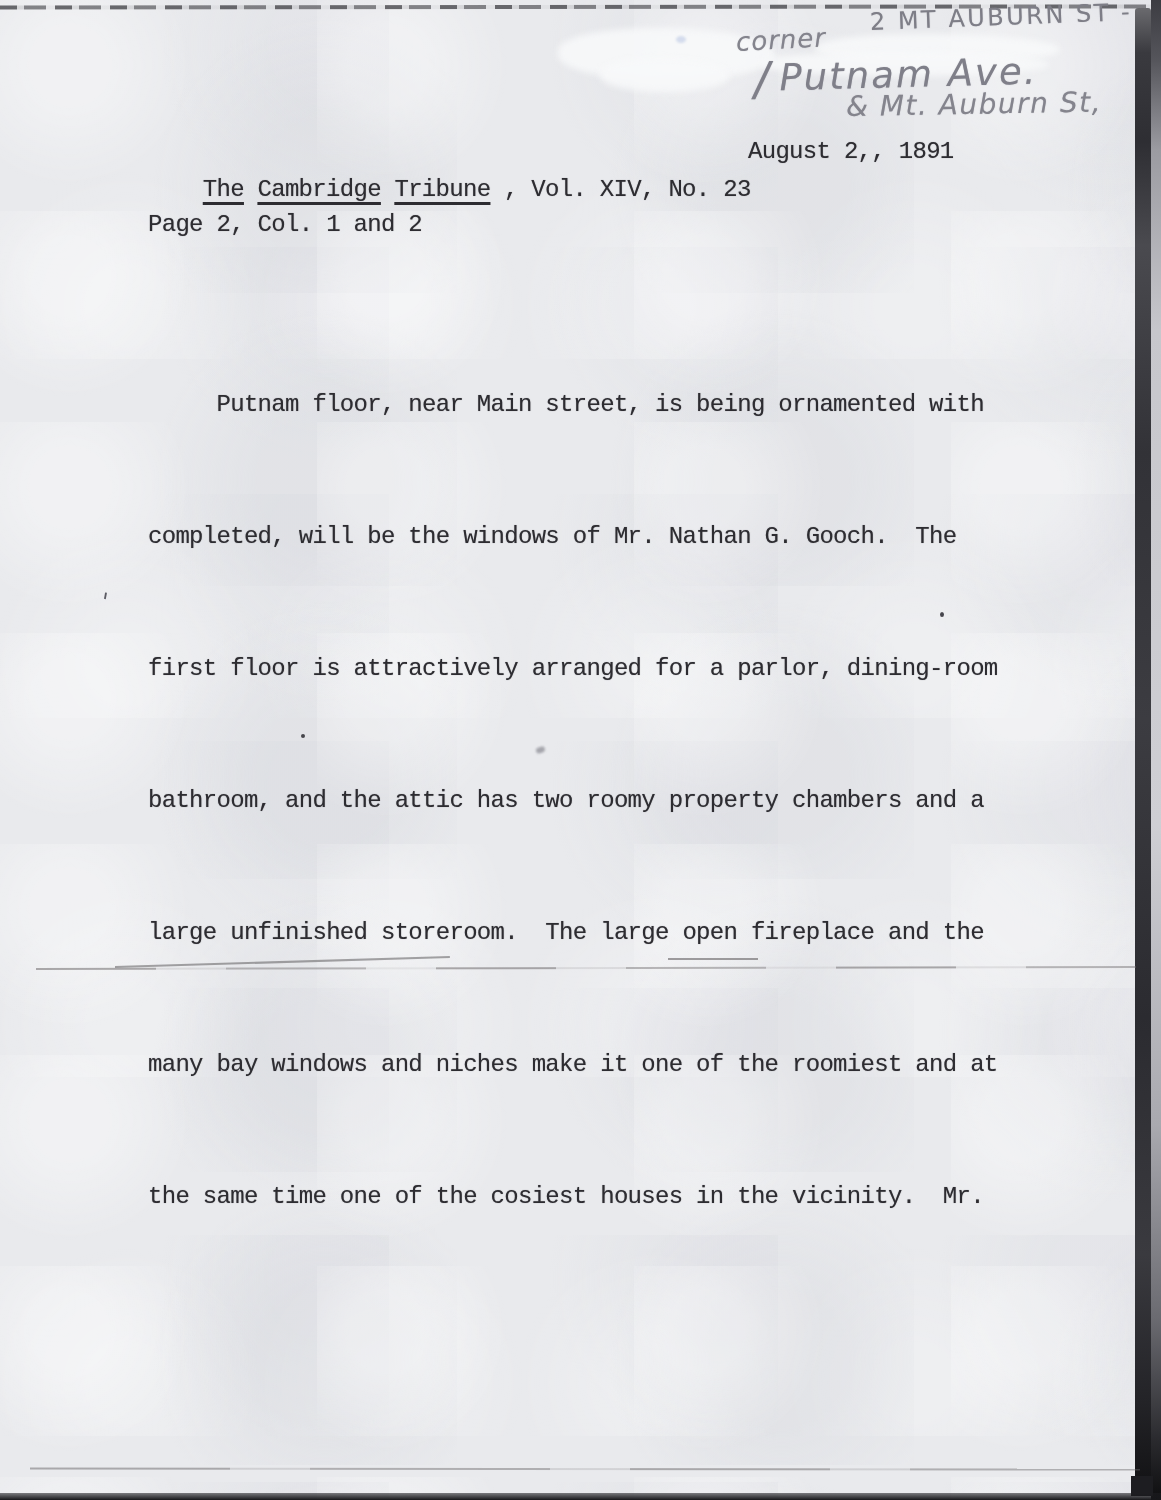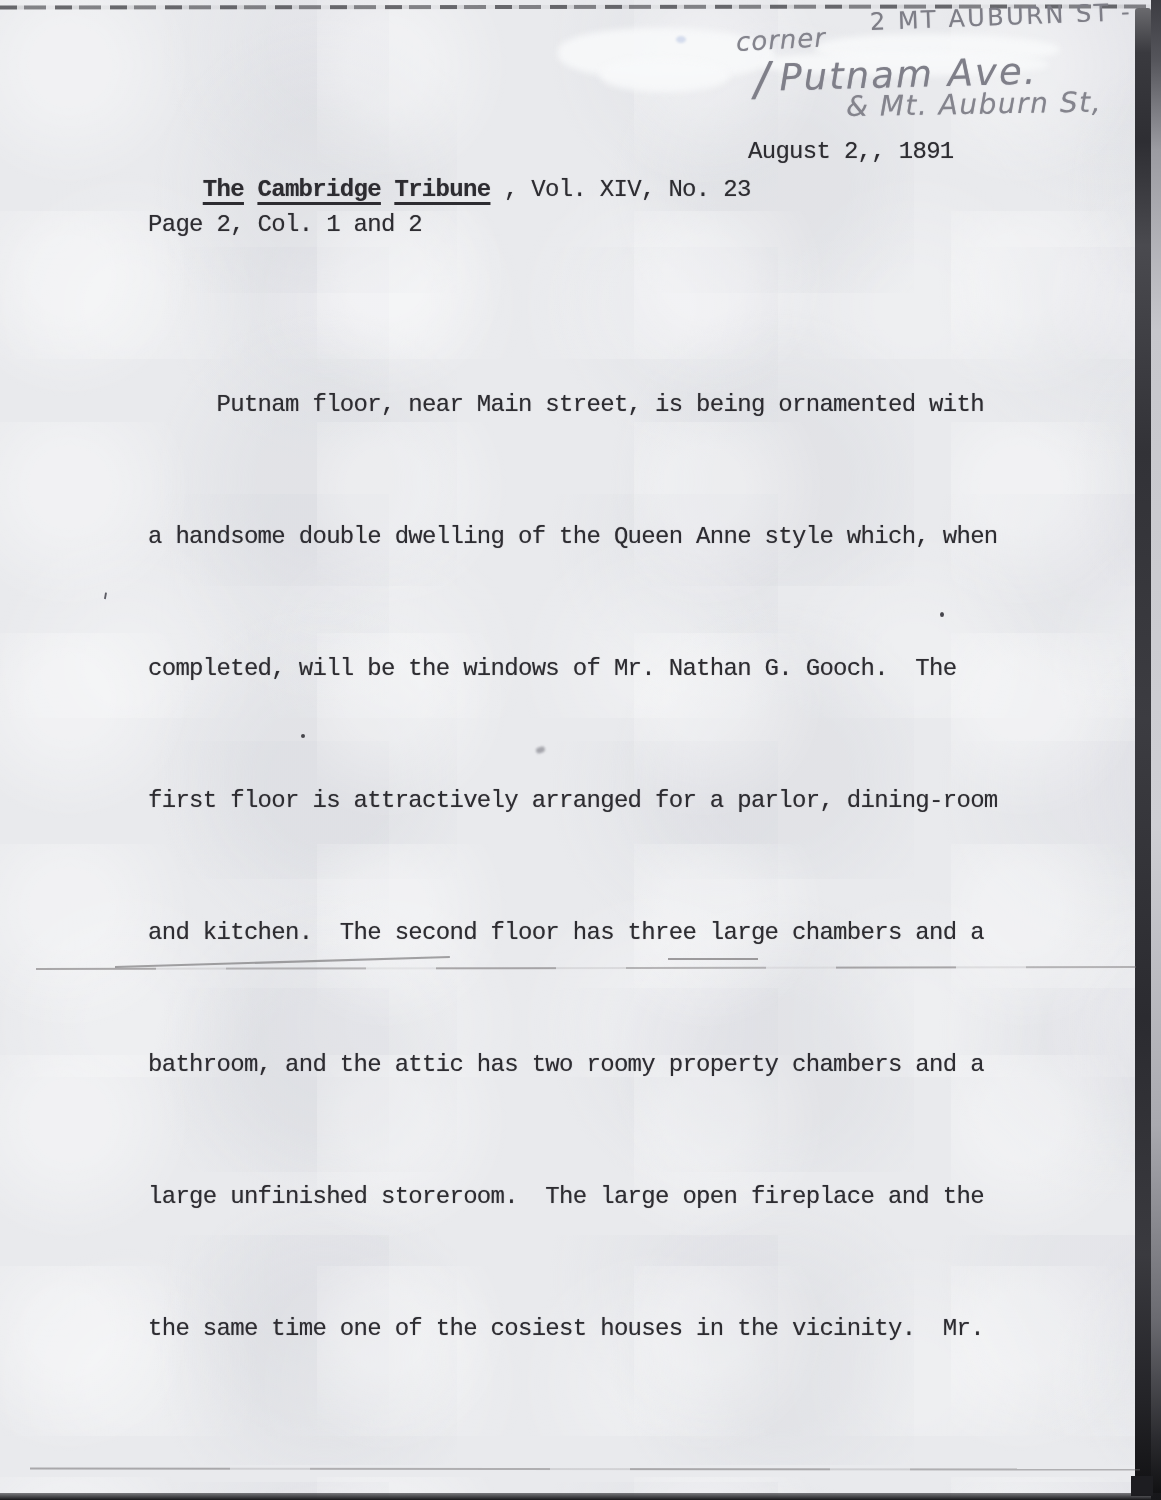--- a/index.html
+++ b/index.html
@@ -27,21 +27,20 @@
     line-height: 44px;
     white-space: pre;
     text-shadow: 0 0 1px rgba(45,44,49,0.45);
   }
   .header-line { top: 124px; left: 148px; width: 980px; line-height: 44px; }
   .uword {
     text-decoration: underline;
     text-decoration-thickness: 2.5px;
     text-underline-offset: 6px;
     margin-right: 13.6px;
-    font-weight: bold;
   }
   .date { position: absolute; left: 600px; top: 0; margin-top: 6px; }
   .pageref { top: 203px; left: 148px; }
   .body-block { top: 295px; left: 148px; width: 960px; }
   .line { height: 44px; }
 
   
   .hand {
     font-family: "DejaVu Sans", sans-serif;
     font-style: italic;
@@ -168,26 +167,25 @@
 
   <div class="abs typed header-line">
     <span class="uword">The</span><span class="uword">Cambridge</span><span class="uword">Tribune</span><span>, Vol. XIV, No. 23</span>
     <span class="date">August 2,, 1891</span>
   </div>
 
   <div class="abs typed pageref">Page 2, Col. 1 and 2</div>
 
   <div class="abs typed body-block">
     <div class="line">     Putnam floor, near Main street, is being ornamented with</div>
-    <div class="line">a handsome double dwelling of the Queen Anne style which, when</div>
     <div class="line">completed, will be the windows of Mr. Nathan G. Gooch.  The</div>
     <div class="line">first floor is attractively arranged for a parlor, dining-room</div>
-    <div class="line">and kitchen.  The second floor has three large chambers and a</div>
     <div class="line">bathroom, and the attic has two roomy property chambers and a</div>
     <div class="line">large unfinished storeroom.  The large open fireplace and the</div>
+    <div class="line">many bay windows and niches make it one of the roomiest and at</div>
     <div class="line">the same time one of the cosiest houses in the vicinity.  Mr.</div>
     
     
   </div>
 
   <div class="abs pencil-line pl-main"></div>
   <div class="abs pencil-line pl-diag"></div>
   <div class="abs pencil-line pl-short"></div>
   <div class="abs pencil-line pl-bottom"></div>
 

